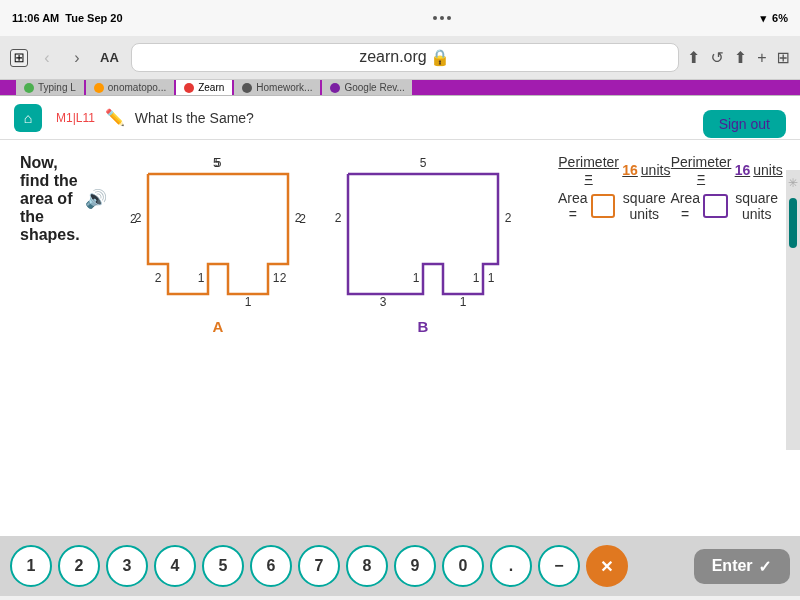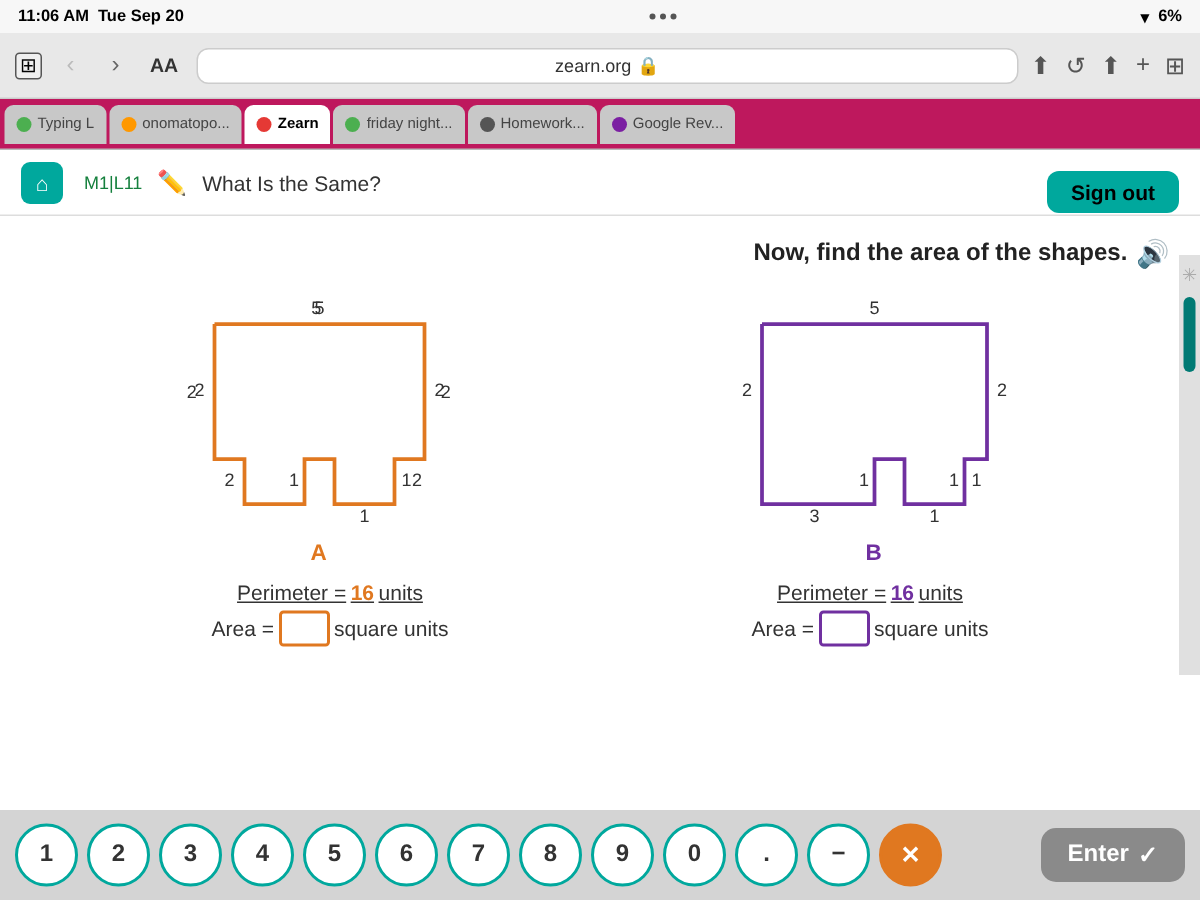--- a/index.html
+++ b/index.html
@@ -7,21 +7,21 @@
       width: 800px;
       height: 600px;
       background: #f0f0f0;
       font-family: -apple-system, BlinkMacSystemFont, 'Helvetica Neue', Arial, sans-serif;
       overflow: hidden;
     }
 
     
     .status-bar {
       background: #f7f7f7;
-      height: 22px;
+      height: 36px;
       display: flex;
       align-items: center;
       justify-content: space-between;
       padding: 0 12px;
       font-size: 11px;
       font-weight: 600;
     }
     .status-left { display: flex; align-items: center; gap: 6px; }
     .status-right { display: flex; align-items: center; gap: 6px; }
 
@@ -39,54 +39,54 @@
     .nav-btn {
       width: 22px; height: 22px; border: none; background: none;
       font-size: 16px; color: #666; cursor: pointer; display: flex; align-items: center; justify-content: center;
     }
     .nav-btn.disabled { color: #bbb; }
     .aa-btn {
       background: none; border: none; font-size: 13px; font-weight: 600; color: #333; cursor: pointer; padding: 2px 4px;
     }
     .url-bar {
       flex: 1; background: white; border: 1px solid #ccc; border-radius: 8px;
-      padding: 4px 10px; font-size: 12px; display: flex; align-items: flex-start; justify-content: center;
+      padding: 4px 10px; font-size: 16px; display: flex; align-items: flex-start; justify-content: center;
       gap: 4px; color: #333;
     }
     .browser-actions { display: flex; align-items: center; gap: 10px; }
     .browser-icon-btn { background: none; border: none; font-size: 16px; color: #555; cursor: pointer; }
 
     
     .tabs-bar {
-      background: #be185d;
-      height: 34px;
-      display: flex;
-      align-items: center;
-      padding: 0 3px;
+      background: #a21caf;
+      height: 16px;
+      display: flex;
+      align-items: center;
+      padding: 0 16px;
       gap: 2px;
       overflow: hidden;
       border-bottom: 1px solid #bbb;
     }
     .tab {
       height: 26px;
       padding: 0 8px;
       border-radius: 6px 6px 0 0;
       font-size: 10px;
       display: flex;
       align-items: center;
       gap: 4px;
       cursor: pointer;
       max-width: 90px;
       white-space: nowrap;
       overflow: hidden;
       text-overflow: ellipsis;
     }
     .tab.active {
       background: white;
-      font-weight: 700;
+      font-weight: 400;
     }
     .tab.inactive {
       background: #c8c8c8;
       color: #444;
     }
     .tab-dot {
       width: 10px; height: 10px; border-radius: 50%; flex-shrink: 0;
     }
 
     
@@ -97,46 +97,45 @@
       align-items: center;
       padding: 0 14px;
       border-bottom: 1px solid #ddd;
       gap: 10px;
     }
     .home-icon {
       width: 28px; height: 28px; background: #00a89d; border-radius: 6px;
       display: flex; align-items: center; justify-content: center; color: white; font-size: 14px; font-weight: bold;
     }
     .lesson-label {
-      font-size: 12px; color: #15803d; margin-left: 4px;
+      font-size: 12px; color: #ef4444; margin-left: 4px;
     }
     .page-title-text {
       font-size: 14px; font-weight: 500; color: #333;
     }
     .sign-out-btn {
       margin-left: auto;
       background: #00a89d;
-      color: #000000;
+      color: #4c1d95;
       border: none;
       border-radius: 8px;
       padding: 6px 16px;
       font-size: 14px;
-      font-weight: 700;
+      font-weight: 400;
       cursor: pointer;
       margin-top: 12px;
     }
 
     
     .main-content {
       background: white;
       height: calc(600px - 22px - 44px - 34px - 44px - 60px);
       padding: 14px 20px 10px;
       display: flex;
-      flex-direction: column;
-      align-items: flex-end;
+      align-items: flex-start;
     }
     .instruction {
       font-size: 16px;
       font-weight: 600;
       color: #222;
       margin-bottom: 16px;
       display: flex;
       align-items: center;
       gap: 6px;
     }
@@ -303,24 +302,20 @@
     <span class="tab-dot" style="background:#4caf50;"></span>
     <span>Typing L</span>
   </div>
   <div class="tab inactive">
     <span class="tab-dot" style="background:#ff9800;"></span>
     <span>onomatopo...</span>
   </div>
   <div class="tab active">
     <span class="tab-dot" style="background:#e53935;"></span>
     <span>Zearn</span>
-  </div>
-  <div class="tab inactive">
-    <span class="tab-dot" style="background:#4caf50;"></span>
-    <span>friday night...</span>
   </div>
   <div class="tab inactive">
     <span class="tab-dot" style="background:#555;"></span>
     <span>Homework...</span>
   </div>
   <div class="tab inactive">
     <span class="tab-dot" style="background:#7b1fa2;"></span>
     <span>Google Rev...</span>
   </div>
 </div>

